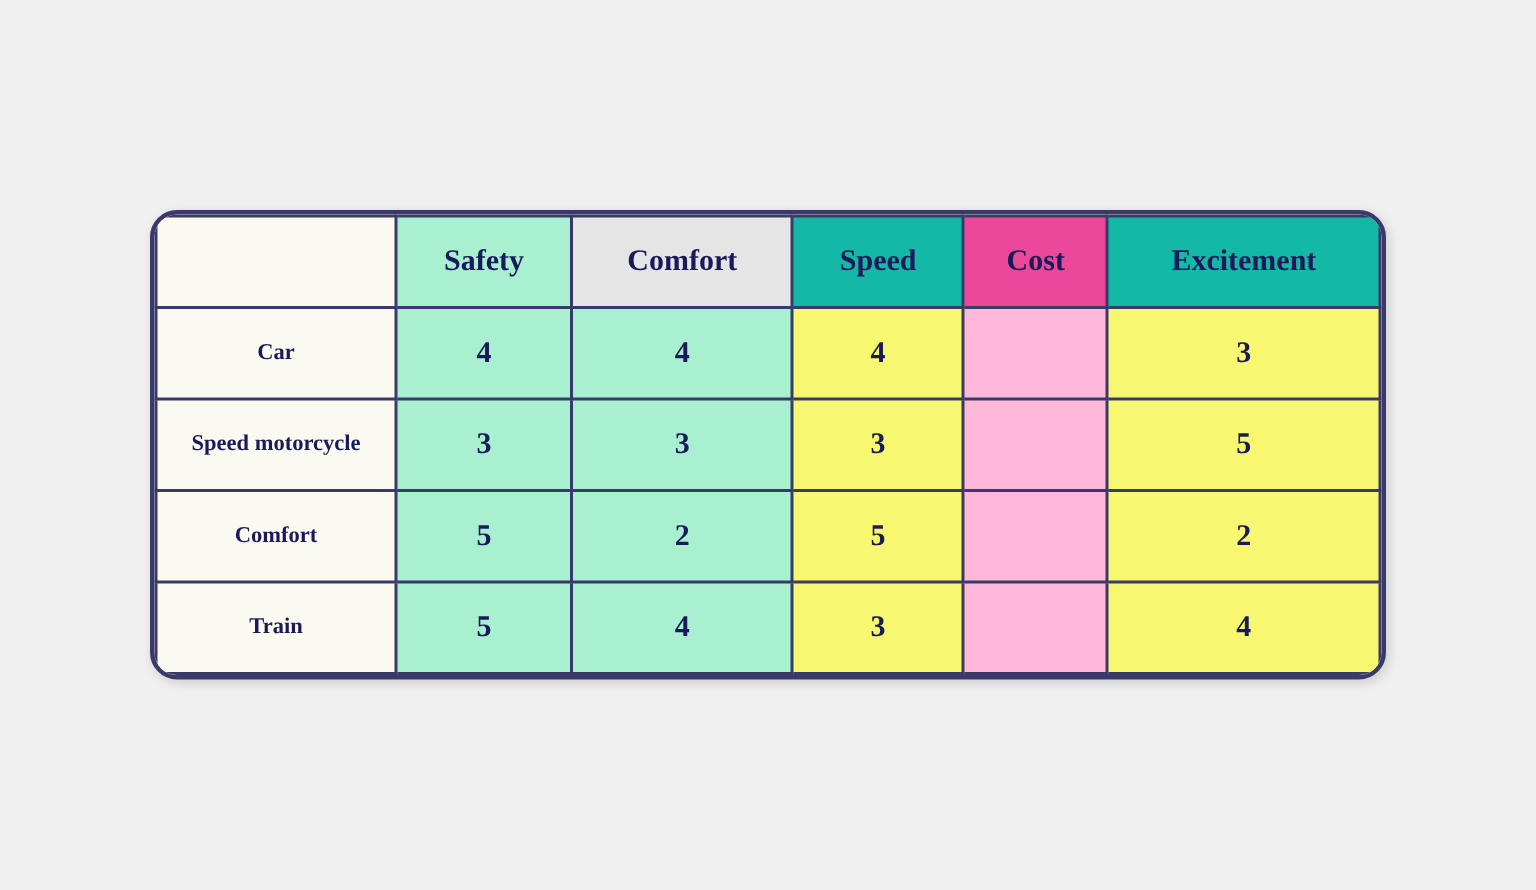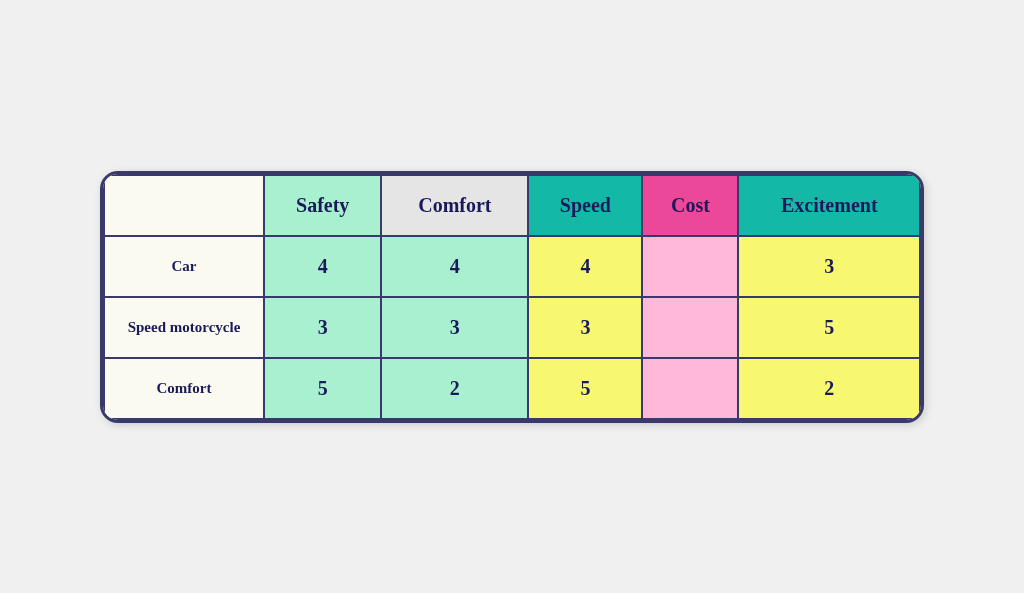--- a/index.html
+++ b/index.html
@@ -128,15 +128,23 @@
           <td class="cell-excitement">5</td>
         </tr>
         <tr>
           <td class="row-label">Comfort</td>
           <td class="cell-safety">5</td>
           <td class="cell-comfort">2</td>
           <td class="cell-speed">5</td>
           <td class="cell-cost"></td>
           <td class="cell-excitement">2</td>
         </tr>
+        <tr>
+          <td class="row-label">Train</td>
+          <td class="cell-safety">5</td>
+          <td class="cell-comfort">4</td>
+          <td class="cell-speed">3</td>
+          <td class="cell-cost"></td>
+          <td class="cell-excitement">4</td>
+        </tr>
       </tbody>
   </table>
 </div>
 
 </body></html>

